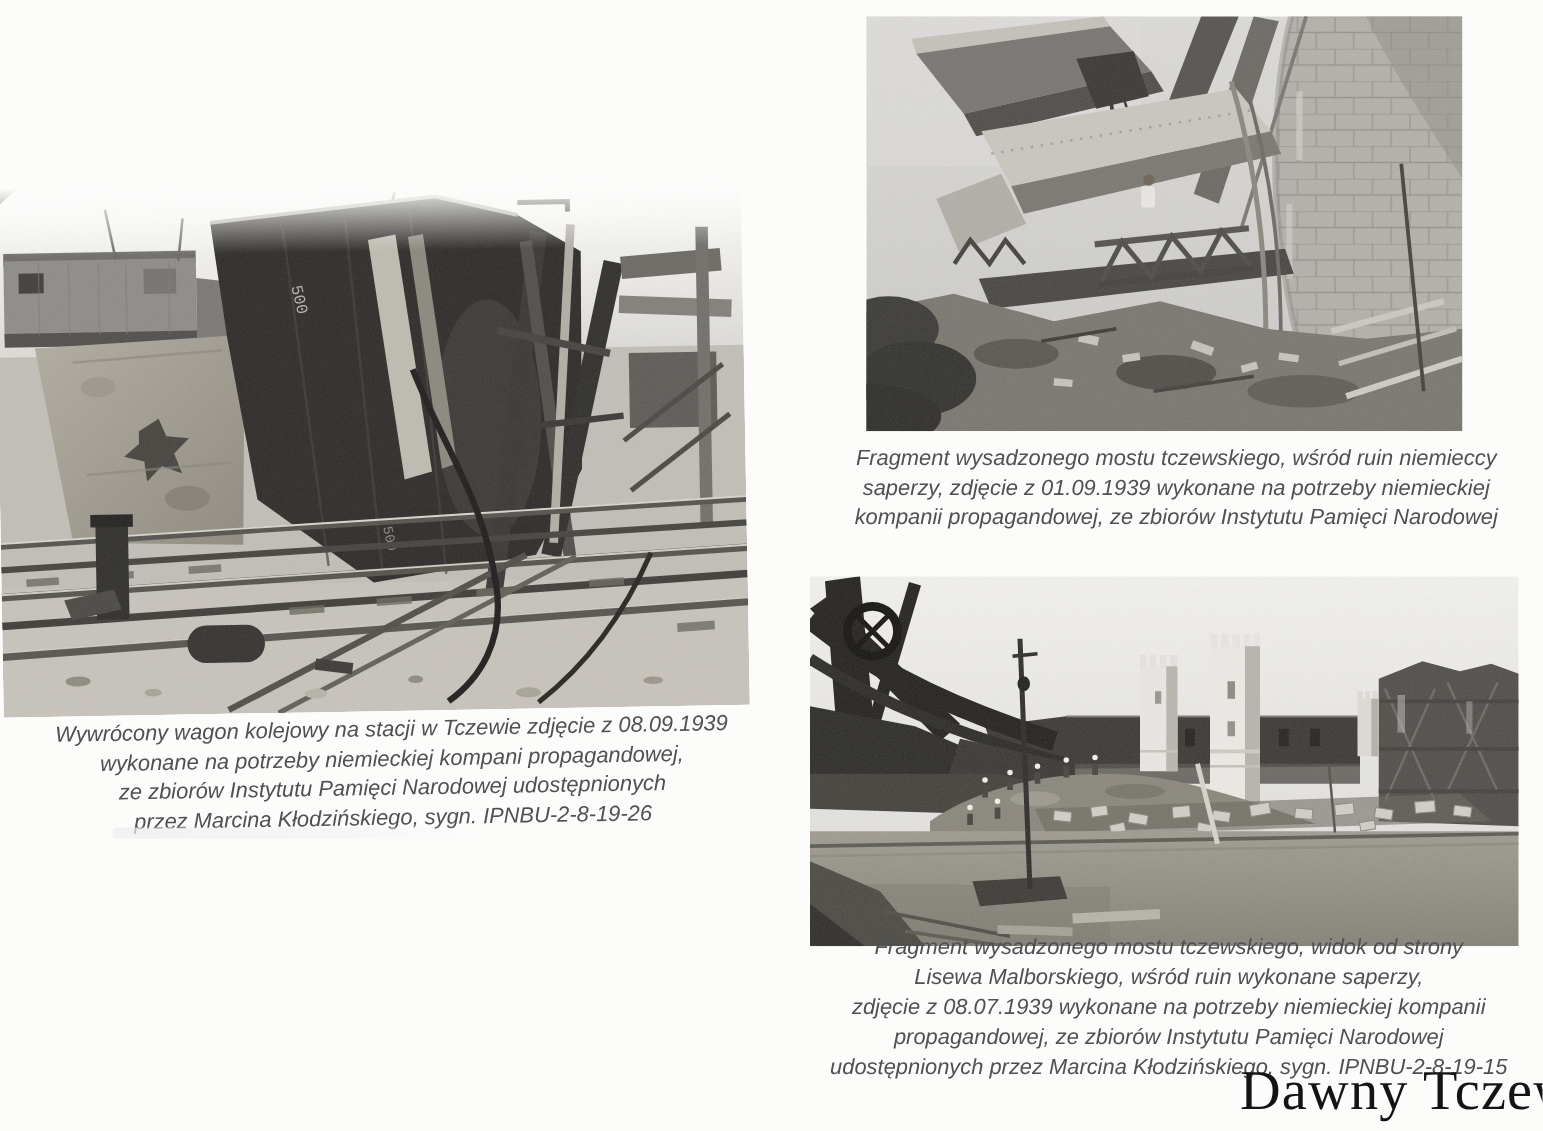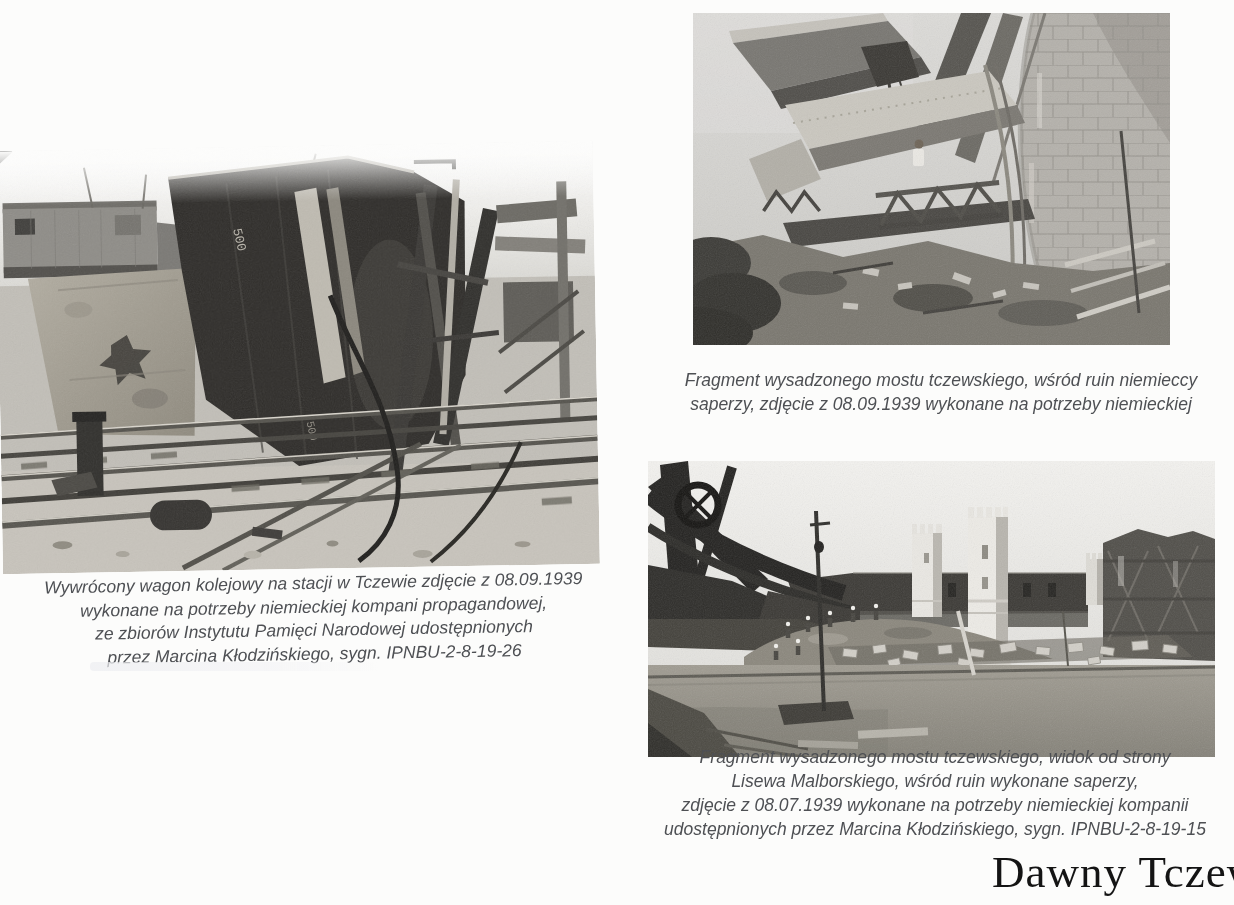--- a/index.html
+++ b/index.html
@@ -241,23 +241,24 @@
       <ellipse cx="0" cy="320" rx="60" ry="26" fill="#2f2e2a"></ellipse>
 
       <line x1="372" y1="252" x2="462" y2="228" stroke="#ccc9c2" stroke-width="5"></line>
       <line x1="378" y1="278" x2="472" y2="250" stroke="#c2bfb8" stroke-width="4"></line>
       <line x1="384" y1="304" x2="477" y2="274" stroke="#cfccc5" stroke-width="5"></line>
       <line x1="428" y1="118" x2="446" y2="300" stroke="#45433f" stroke-width="3"></line>
       <rect width="477" height="332" filter="url(#grainTR)" opacity=".5"></rect>
     </svg>
   </div>
 
-  <div class="caption" style="left:648px;top:369px;width:586px;">
+  <div class="caption" style="left:648px;top:355px;width:586px;">
     <div>Fragment wysadzonego mostu tczewskiego, wśród ruin niemieccy</div>
-    <div>saperzy, zdjęcie z 08.09.1939 wykonane na potrzeby niemieckiej</div>
+    <div>saperzy, zdjęcie z 01.09.1939 wykonane na potrzeby niemieckiej</div>
+    <div>kompanii propagandowej, ze zbiorów Instytutu Pamięci Narodowej</div>
   </div>
 
   <div class="photo" style="left:648px;top:461px;width:567px;height:296px;">
     <svg width="567" height="296" viewBox="0 0 567 296" xmlns="http://www.w3.org/2000/svg">
       <defs>
         <linearGradient id="skyBR" x1="0" y1="0" x2="0" y2="1">
           <stop offset="0" stop-color="#f3f2ef"></stop>
             <stop offset="1" stop-color="#dcdbd7"></stop>
         </linearGradient>
         <linearGradient id="grassG" x1="0" y1="0" x2="0" y2="1">
@@ -415,18 +416,19 @@
       <line x1="310" y1="150" x2="326" y2="214" stroke="#d7d4cd" stroke-width="4"></line>
       <line x1="415" y1="150" x2="420" y2="205" stroke="#55534c" stroke-width="2"></line>
       <rect width="567" height="296" filter="url(#grainBR)" opacity=".5"></rect>
     </svg>
   </div>
 
   <div class="caption" style="left:636px;top:745px;width:598px;line-height:24px;">
     <div>Fragment wysadzonego mostu tczewskiego, widok od strony</div>
     <div>Lisewa Malborskiego, wśród ruin wykonane saperzy,</div>
     <div>zdjęcie z 08.07.1939 wykonane na potrzeby niemieckiej kompanii</div>
+    <div>propagandowej, ze zbiorów Instytutu Pamięci Narodowej</div>
     <div>udostępnionych przez Marcina Kłodzińskiego, sygn. IPNBU-2-8-19-15</div>
   </div>
 
   <div class="watermark">Dawny Tczew</div>
 
 </div>
 
 </body></html>

